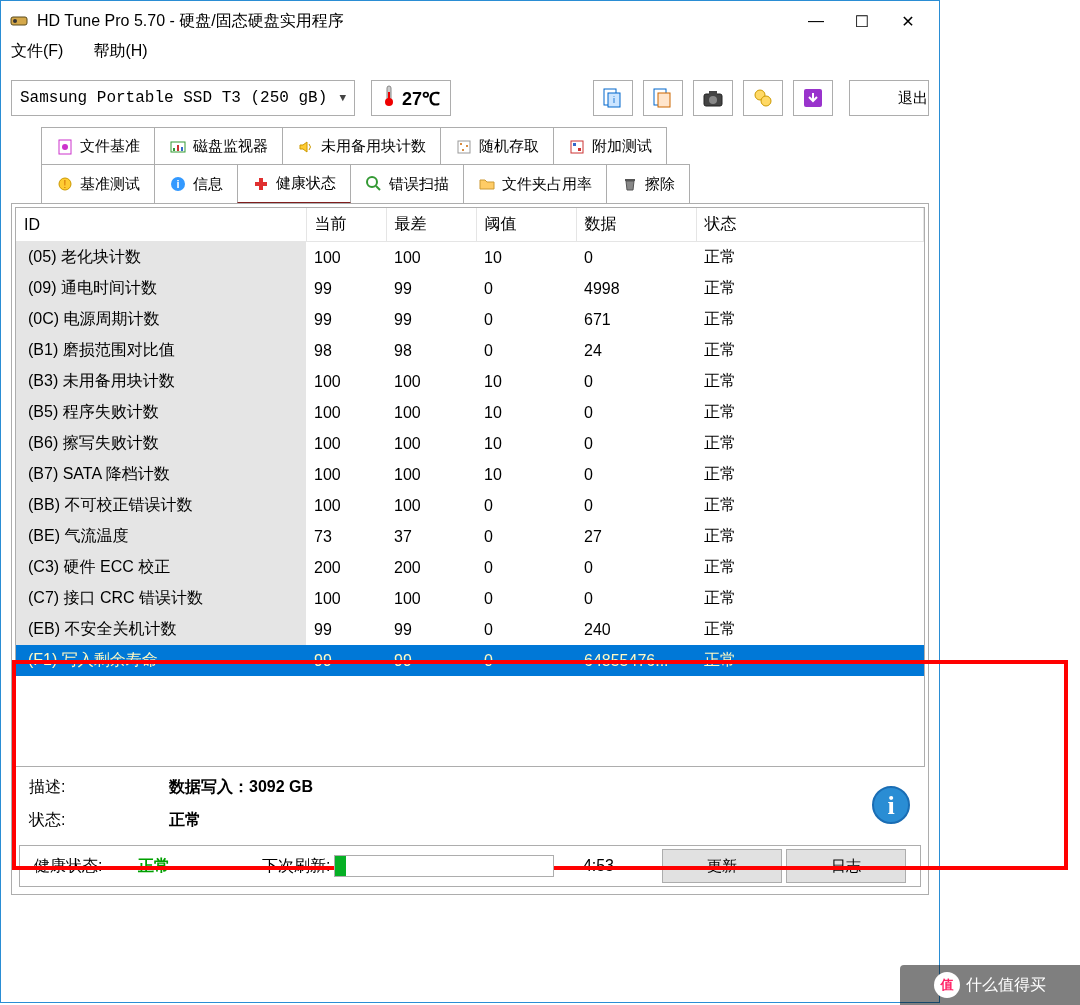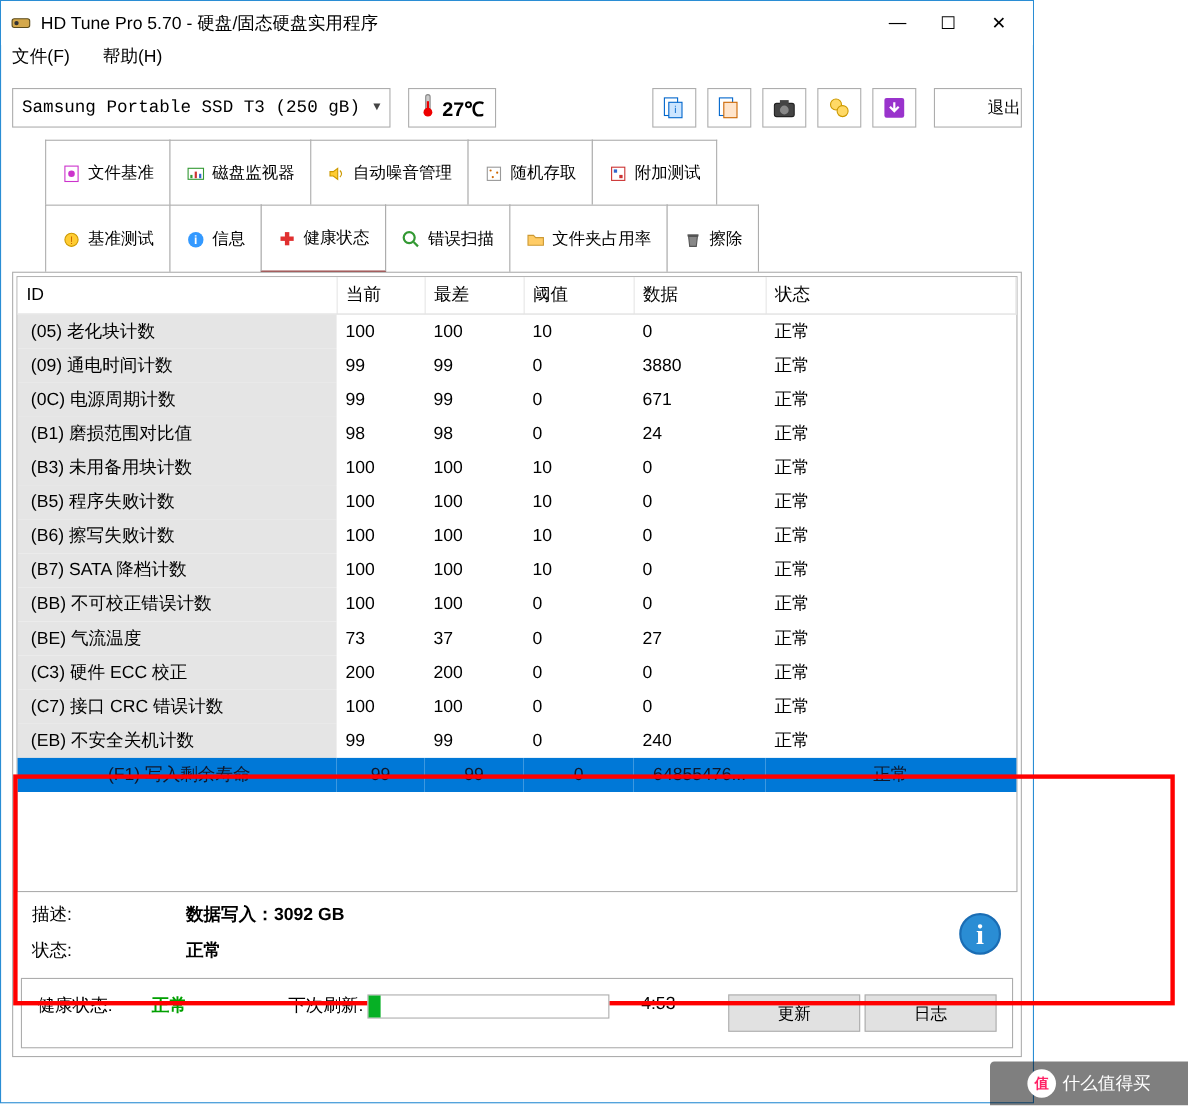--- a/index.html
+++ b/index.html
@@ -13,40 +13,40 @@
 .toolbar { height: 46px; display: flex; align-items: center; padding: 4px 10px; gap: 6px; }
 .drive-select { width: 344px; height: 36px; border: 1px solid #adadad; display: flex; align-items: center; padding: 0 8px; font-family: "Courier New", monospace; font-size: 16px; justify-content: space-between; }
 .drive-select .chev { font-size: 11px; color: #444; }
 .temp-box { height: 36px; border: 1px solid #adadad; display: flex; align-items: center; padding: 0 10px; margin-left: 10px; gap: 6px; font-size: 18px; font-weight: bold; }
 .spacer { flex: 1; }
 .tb-icon { width: 40px; height: 36px; border: 1px solid #adadad; display: flex; align-items: center; justify-content: center; margin-left: 4px; }
 .exit-btn { width: 80px; height: 36px; border: 1px solid #adadad; background: #fff; margin-left: 10px; font-size: 15px; padding-left: 48px; }
 .content { padding: 6px 10px 10px 10px; }
 .tab-area { margin-left: 30px; }
 .tab-row { display: flex; }
-.tab { border: 1px solid #adadad; border-bottom: none; padding: 20px 14px; display: flex; align-items: flex-end; gap: 6px; background: #fff; font-size: 15px; margin-right: -1px; }
+.tab { border: 1px solid #adadad; border-bottom: none; padding: 9px 14px; display: flex; align-items: center; gap: 6px; background: #fff; font-size: 15px; margin-right: -1px; }
 .tab.row1 { margin-bottom: -1px; }
 .tab.active { background: #fff; position: relative; z-index: 2; border-bottom: 1px solid #7f1d1d; }
 .tab .ticon { width: 18px; height: 18px; display: inline-block; }
 .panel { border: 1px solid #adadad; padding: 3px; min-height: 670px; position: relative; }
 .table-wrap { border: 1px solid #adadad; min-height: 560px; background: #fff; }
 table { width: 100%; border-collapse: collapse; font-size: 16px; }
 th { text-align: left; font-weight: normal; padding: 6px 8px; border-right: 1px solid #e5e5e5; border-bottom: 1px solid #e5e5e5; background: #fff; }
 td { padding: 5px 8px; }
 tr.datarow td:first-child { background: #e5e5e5; padding-left: 12px; }
-tr.sel td { background: #0078d7; color: #0f172a; text-align: center; }
+tr.sel td { background: #0078d7; color: #fef9c3; }
 tr.sel td:first-child { background: #0078d7; }
 .red-box { position: absolute; border: 4px solid #ff0000; left: 0; top: 456px; width: 1056px; height: 210px; pointer-events: none; }
 .detail-area { padding: 10px 14px 6px 14px; display: flex; flex-direction: column; gap: 12px; font-size: 16px; position: relative; }
 .detail-row { display: flex; align-items: center; }
 .detail-row .lbl { width: 140px; }
 .detail-row .val { font-weight: normal; }
 .detail-row .val.bold { font-weight: bold; }
 .info-icon { position: absolute; right: 14px; top: 18px; width: 40px; height: 40px; }
-.footer { border: 1px solid #adadad; margin: 8px 4px 4px 4px; padding: 14px 14px; display: flex; align-items: flex-start; gap: 4px; font-size: 16px; }
+.footer { border: 1px solid #adadad; margin: 8px 4px 4px 4px; padding: 3px 14px; display: flex; align-items: center; gap: 4px; font-size: 16px; }
 .footer .lbl { width: 100px; }
 .footer .green { color: #00a000; font-weight: bold; width: 120px; }
 .footer .prog-wrap { border: 1px solid #adadad; width: 220px; height: 22px; position: relative; background: #fff; }
 .footer .prog-bar { background: #06b025; height: 100%; width: 5%; }
 .footer .btn { width: 120px; height: 34px; border: 1px solid #adadad; background: #e1e1e1; font-size: 15px; }
 .col-id { width: 290px; }
 .col-cur { width: 80px; }
 .col-worst { width: 90px; }
 .col-thr { width: 100px; }
 .col-data { width: 120px; }
@@ -144,21 +144,21 @@
                 <rect x="8" y="7" width="2" height="6" fill="#cc3333"></rect>
                 <rect x="12" y="9" width="2" height="4" fill="#3366cc"></rect>
               </svg></span>
             <span>磁盘监视器</span>
           </div>
           <div class="tab row1">
             <span class="ticon"><svg width="18" height="18" viewBox="0 0 18 18">
                 <path d="M3 7 L6 7 L10 4 L10 14 L6 11 L3 11 Z" fill="#ffcc33" stroke="#cc9900"></path>
                 <path d="M12 6 Q15 9 12 12" stroke="#cc9900" fill="none"></path>
               </svg></span>
-            <span>自动噪音管理</span>
+            <span>未用备用块计数</span>
           </div>
           <div class="tab row1">
             <span class="ticon"><svg width="18" height="18" viewBox="0 0 18 18">
                 <rect x="3" y="3" width="12" height="12" fill="#fff" stroke="#999"></rect>
                 <circle cx="6" cy="6" r="1" fill="#cc6600"></circle>
                 <circle cx="12" cy="8" r="1" fill="#cc6600"></circle>
                 <circle cx="8" cy="12" r="1" fill="#cc6600"></circle>
               </svg></span>
             <span>随机存取</span>
           </div>
@@ -236,21 +236,21 @@
                 <td>100</td>
                 <td>10</td>
                 <td>0</td>
                 <td>正常</td>
               </tr>
               <tr class="datarow">
                 <td>(09) 通电时间计数</td>
                 <td>99</td>
                 <td>99</td>
                 <td>0</td>
-                <td>3880</td>
+                <td>4998</td>
                 <td>正常</td>
               </tr>
               <tr class="datarow">
                 <td>(0C) 电源周期计数</td>
                 <td>99</td>
                 <td>99</td>
                 <td>0</td>
                 <td>671</td>
                 <td>正常</td>
               </tr>

